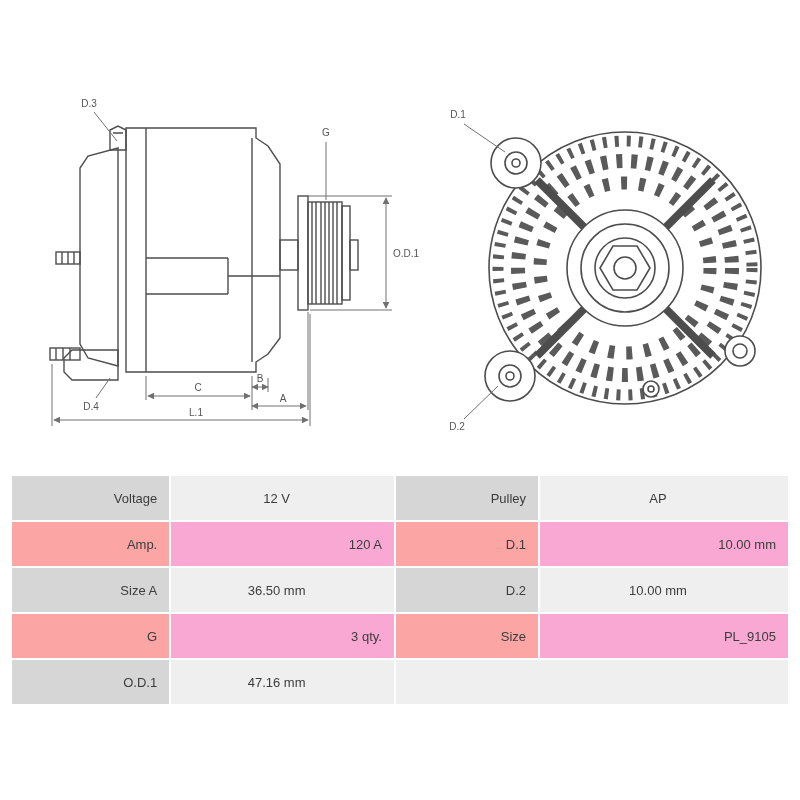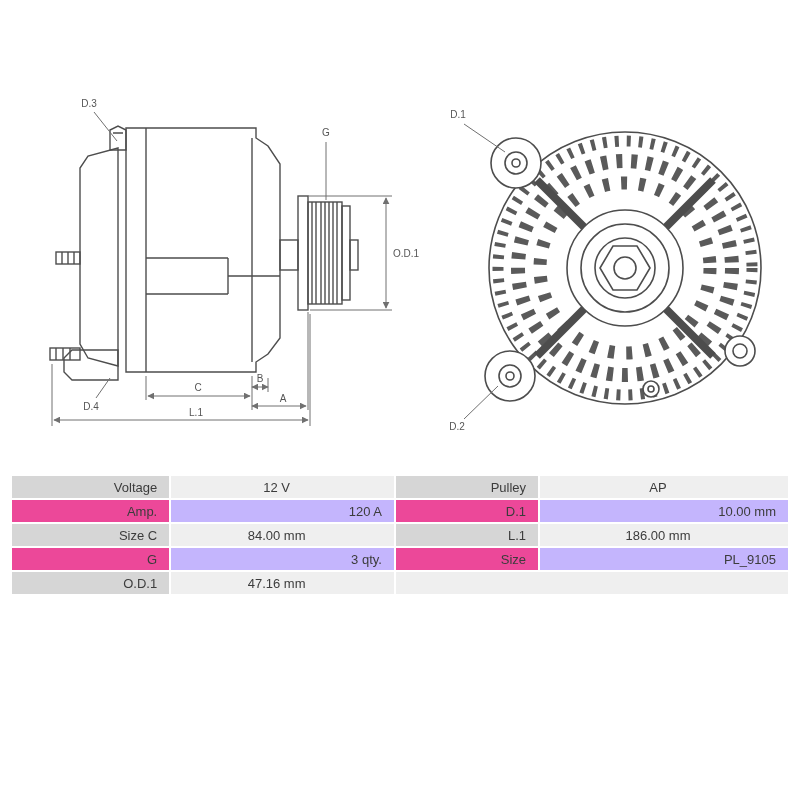--- a/index.html
+++ b/index.html
@@ -9,34 +9,34 @@
   svg { display: block; }
   svg text { font-family: "Liberation Sans", sans-serif; font-size: 10px; fill: #555555; }
   .spec-table {
     border-collapse: separate;
     border-spacing: 2px;
     width: 780px;
     margin: 8px 10px 0 10px;
     table-layout: fixed;
   }
   .spec-table td {
-    height: 22px;
+    height: 44px;
     padding: 0 12px 0 0;
     text-align: right;
     font-size: 13px;
     color: #3c3c3c;
     vertical-align: middle;
     overflow: hidden;
     white-space: nowrap;
   }
   .c1 { width: 156px; } .c2 { width: 221px; } .c3 { width: 141px; } .c4 { width: 246px; }
   tr.odd  td.label-cell { background: #d6d6d6; }
   tr.odd  td.value-cell { background: #efefef; text-align: center; }
-  tr.even td.label-cell { background: #ec4899; }
-  tr.even td.value-cell { background: #c4b5fd; margin-top: 12px; }
+  tr.even td.label-cell { background: #fca5a5; }
+  tr.even td.value-cell { background: #f9a8d4; margin-top: 12px; }
 </style>
 </head>
 <body>
 
 <div class="page">
 
   <div class="diagram-area">
     <svg width="800" height="466" viewBox="0 0 800 466">
       <defs>
         <marker id="arr" viewBox="0 0 10 10" refX="9" refY="5" markerWidth="7" markerHeight="7" orient="auto-start-reverse">
@@ -194,24 +194,24 @@
         <td class="label-cell">Pulley</td>
         <td class="value-cell">AP</td>
       </tr>
       <tr class="even">
         <td class="label-cell">Amp.</td>
         <td class="value-cell">120 A</td>
         <td class="label-cell">D.1</td>
         <td class="value-cell">10.00 mm</td>
       </tr>
       <tr class="odd">
-        <td class="label-cell">Size C</td>
-        <td class="value-cell">84.00 mm</td>
-        <td class="label-cell">L.1</td>
-        <td class="value-cell">186.00 mm</td>
+        <td class="label-cell">Size A</td>
+        <td class="value-cell">36.50 mm</td>
+        <td class="label-cell">D.2</td>
+        <td class="value-cell">10.00 mm</td>
       </tr>
       <tr class="even">
         <td class="label-cell">G</td>
         <td class="value-cell">3 qty.</td>
         <td class="label-cell">Size</td>
         <td class="value-cell">PL_9105</td>
       </tr>
       <tr class="odd">
         <td class="label-cell">O.D.1</td>
         <td class="value-cell">47.16 mm</td>

